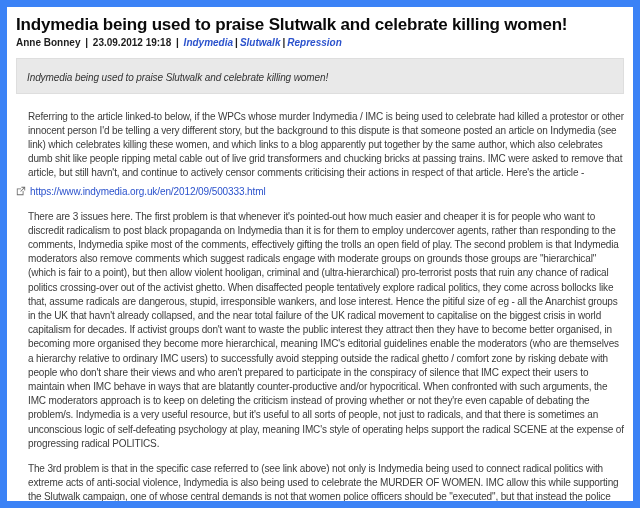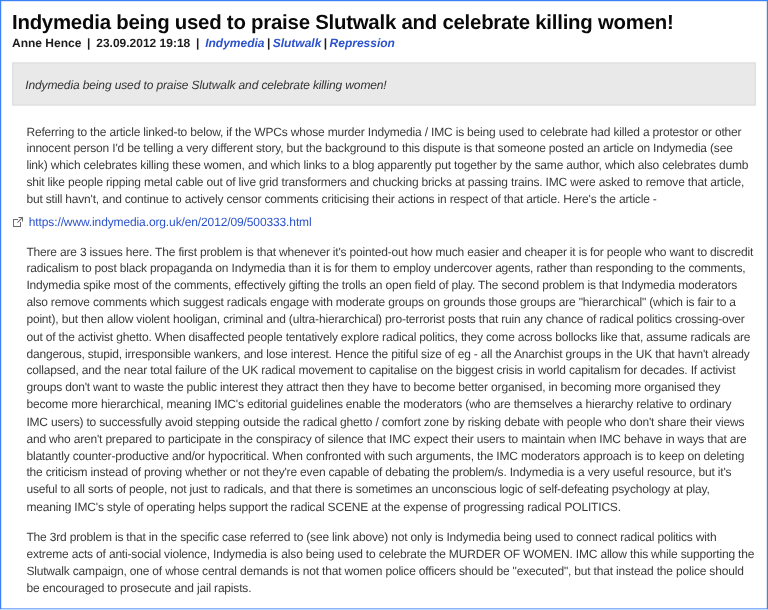--- a/index.html
+++ b/index.html
@@ -1,20 +1,20 @@
 <!DOCTYPE html>
 <html style="--link-color: #2b52cc; --star-color: #d93434; --summary-bg: #e9e9e9;"><head>
 <meta charset="utf-8">
 <style>
   html, body { margin: 0; padding: 0; background: #fff; }
   .page {
     box-sizing: border-box;
     width: 640px;
     height: 508px;
-    border: 1px solid #3b82f6;
+    border: 7px solid #3b82f6;
     background: #ffffff;
     padding: 6px 9px 6px 9px;
     overflow: hidden;
     font-family: "Liberation Sans", sans-serif;
     color: #3b3b3b;
   }
   .title {
     font-size: 17px;
     font-weight: 700;
     color: #0a0a0a;
@@ -60,21 +60,21 @@
   .url-link { color: var(--link-color); text-decoration: none; letter-spacing: -0.1px; cursor: pointer; }
 </style>
 </head>
 <body>
 
 <div class="page">
 
   <h1 class="title">Indymedia being used to praise Slutwalk and celebrate killing women!</h1>
 
   <div class="byline">
-    <span>Anne Hence</span>
+    <span>Anne Bonney</span>
     <span class="sep">|</span>
     <span>23.09.2012 19:18</span>
     <span class="sep">|</span>
     <span id="topics"><a class="topic-link" href="#">Indymedia</a><span class="sep">|</span><a class="topic-link" href="#">Slutwalk</a><span class="sep">|</span><a class="topic-link" href="#">Repression</a></span>
   </div>
 
   <div class="summary-box">
     <span class="summary-text">Indymedia being used to praise Slutwalk and celebrate killing women!</span>
   </div>
 

